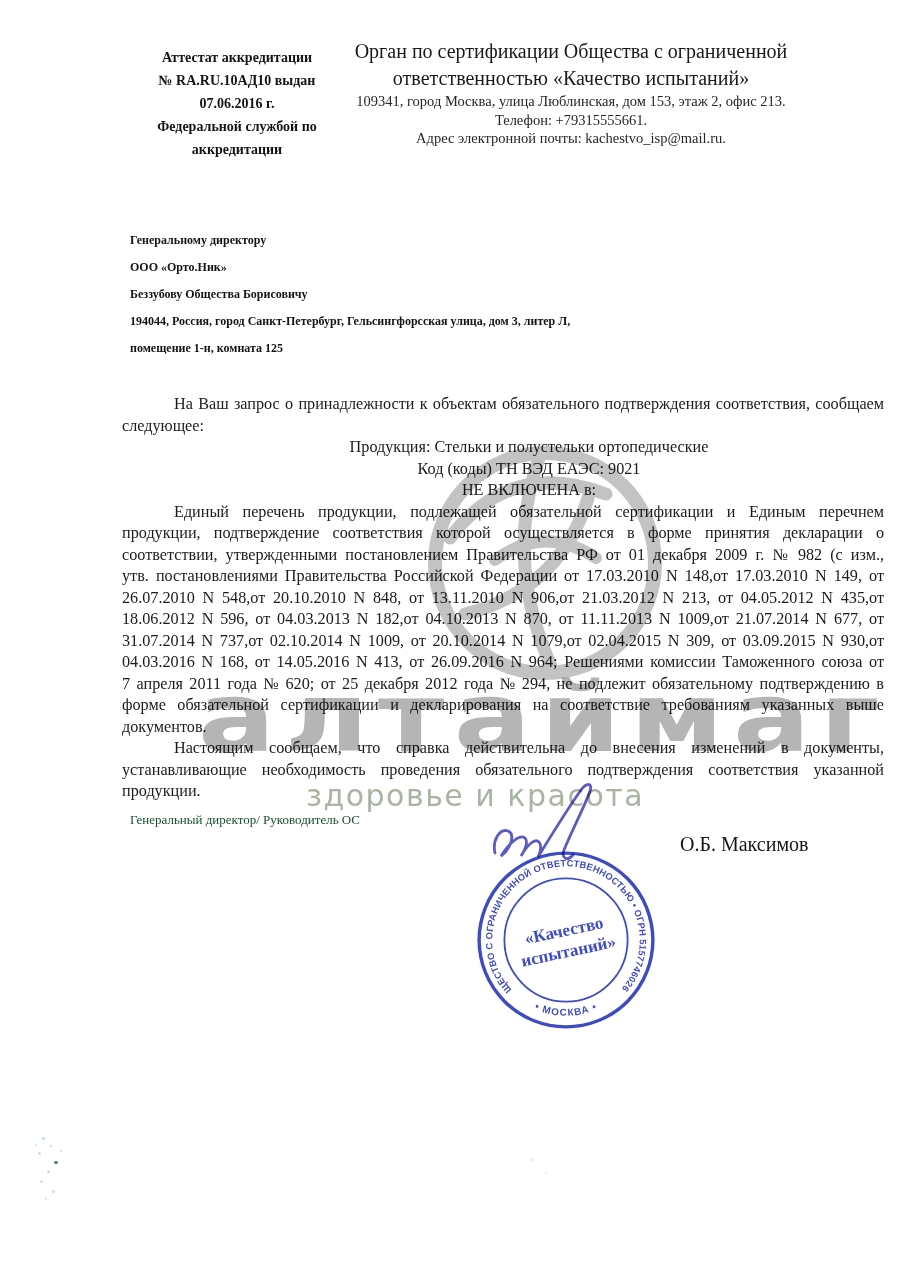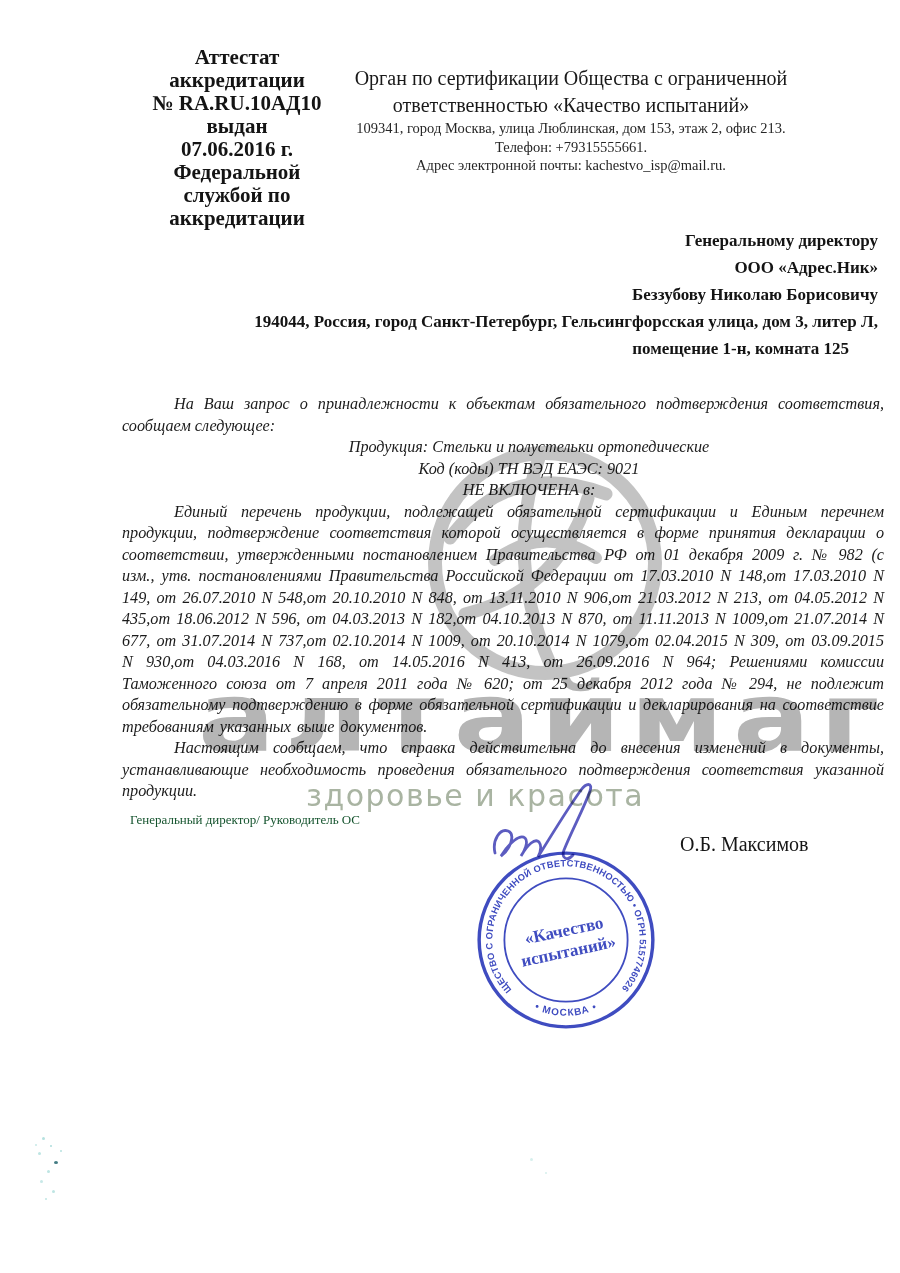--- a/index.html
+++ b/index.html
@@ -3,38 +3,38 @@
 <meta charset="utf-8">
 <style>
   html,body{margin:0;padding:0;background:#ffffff;}
   .page{
     position:relative;width:900px;height:1273px;background:#ffffff;overflow:hidden;
     font-family:"Liberation Serif",serif;color:#1c1c1c;
   }
   
   .accred{
     position:absolute;left:138px;top:46px;width:198px;
-    font-weight:bold;font-size:21px;line-height:23px;text-align:center;color:#141414;
+    font-weight:bold;font-size:14px;line-height:23px;text-align:center;color:#141414;
   }
   .org-head{position:absolute;left:332px;top:38px;width:478px;text-align:center;}
-  .org-title{font-size:20px;line-height:27px;color:#191919;margin-top:27px;}
+  .org-title{font-size:20px;line-height:27px;color:#191919;}
   .org-contacts{font-size:14.5px;line-height:18.5px;color:#262626;}
   
   .ref{position:absolute;left:130px;top:146px;font-size:17.5px;line-height:26px;color:#1a1a1a;}
   .ref .gap{display:inline-block;width:22px;}
   
   .addressee{
     position:absolute;left:130px;top:227px;width:748px;
-    font-weight:bold;font-size:17px;line-height:27px;text-align:right;color:#141414;
+    font-weight:bold;font-size:12px;line-height:27px;color:#141414;
   }
   .addressee .last{margin-right:29px;}
   
   .body-text{
     position:absolute;left:122px;top:394px;width:762px;z-index:2;
-    font-size:16.2px;line-height:21.5px;text-align:justify;color:#1b1b1b;font-style:italic;
+    font-size:16.2px;line-height:21.5px;text-align:justify;color:#1b1b1b;
   }
   .body-text p{margin:0;text-indent:52px;}
   .plain{text-align:center;}
   .mt{margin-top:9px;}
   .p-main{word-spacing:2px;}
   .p-close{word-spacing:7px;}
   
   .sign-titles{position:absolute;left:130px;top:806px;font-size:13px;line-height:27px;color:#14532d;z-index:2;}
   .sign-name{position:absolute;left:680px;top:833px;font-size:20px;color:#161616;z-index:2;}
   
@@ -82,22 +82,22 @@
     <div class="org-contacts">
       <div>109341, город Москва, улица Люблинская, дом 153, этаж 2, офис 213.</div>
       <div>Телефон: +79315555661.</div>
       <div>Адрес электронной почты: kachestvo_isp@mail.ru.</div>
     </div>
   </div>
 
 
   <div class="addressee">
     <div>Генеральному директору</div>
-    <div>ООО «Адрес.Ник»</div>
-    <div>Беззубову Николаю Борисовичу</div>
+    <div>ООО «Орто.Ник»</div>
+    <div>Беззубову Общества Борисовичу</div>
     <div>194044, Россия, город Санкт-Петербург, Гельсингфорсская улица, дом 3, литер Л,</div>
     <div class="last">помещение 1-н, комната 125</div>
   </div>
 
   <div class="body-text">
     <p>На Ваш запрос о принадлежности к объектам обязательного подтверждения соответствия, сообщаем следующее:</p>
     <p class="plain">Продукция: Стельки и полустельки ортопедические</p>
     <p class="plain">Код (коды) ТН ВЭД ЕАЭС: 9021</p>
     <p class="plain mt">НЕ ВКЛЮЧЕНА в:</p>
     <p class="p-main">Единый перечень продукции, подлежащей обязательной сертификации и Единым перечнем продукции, подтверждение соответствия которой осуществляется в форме принятия декларации о соответствии, утвержденными постановлением Правительства РФ от 01 декабря 2009 г. № 982 (с изм., утв. постановлениями Правительства Российской Федерации от 17.03.2010 N 148,от 17.03.2010 N 149, от 26.07.2010 N 548,от 20.10.2010 N 848, от 13.11.2010 N 906,от 21.03.2012 N 213, от 04.05.2012 N 435,от 18.06.2012 N 596, от 04.03.2013 N 182,от 04.10.2013 N 870, от 11.11.2013 N 1009,от 21.07.2014 N 677, от 31.07.2014 N 737,от 02.10.2014 N 1009, от 20.10.2014 N 1079,от 02.04.2015 N 309, от 03.09.2015 N 930,от 04.03.2016 N 168, от 14.05.2016 N 413, от 26.09.2016 N 964; Решениями комиссии Таможенного союза от 7 апреля 2011 года № 620; от 25 декабря 2012 года № 294, не подлежит обязательному подтверждению в форме обязательной сертификации и декларирования на соответствие требованиям указанных выше документов.</p>

